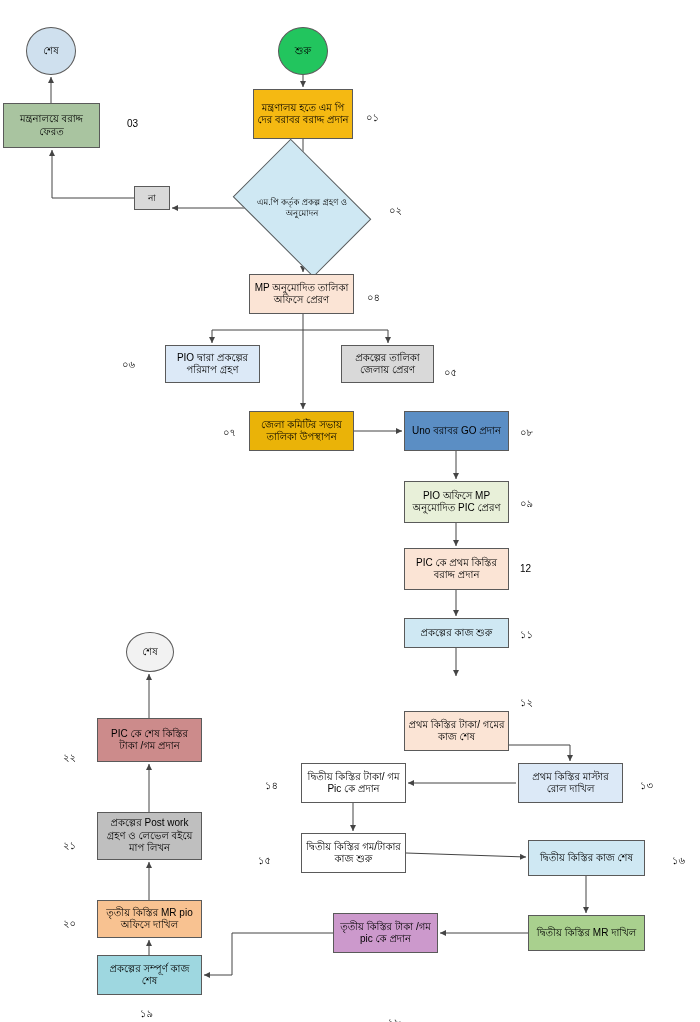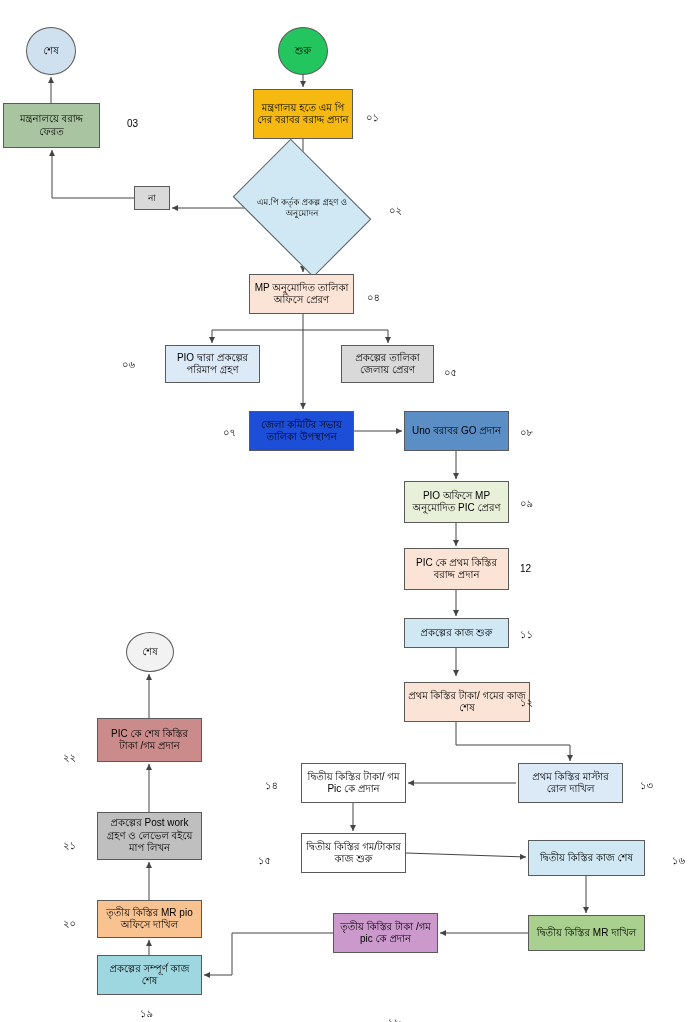--- a/index.html
+++ b/index.html
@@ -183,36 +183,36 @@
       </div>
       <div class="node" style="left: 249px; top: 274px; width: 105px; height: 40px; background: rgb(251, 228, 213);">
         <span>MP অনুমোদিত তালিকা অফিসে প্রেরণ</span>
       </div>
       <div class="node" style="left: 165px; top: 345px; width: 95px; height: 38px; background: rgb(220, 233, 247);">
         <span>PIO দ্বারা প্রকল্পের পরিমাপ গ্রহণ</span>
       </div>
       <div class="node" style="left: 341px; top: 345px; width: 93px; height: 38px; background: rgb(217, 217, 217);">
         <span>প্রকল্পের তালিকা জেলায় প্রেরণ</span>
       </div>
-      <div class="node" style="left: 249px; top: 411px; width: 105px; height: 40px; background: #1d4ed8;">
+      <div class="node" style="left: 249px; top: 411px; width: 105px; height: 40px; background: #eab308;">
         <span>জেলা কমিটির সভায় তালিকা উপস্থাপন</span>
       </div>
       <div class="node" style="left: 404px; top: 411px; width: 105px; height: 40px; background: rgb(91, 142, 196);">
         <span>Uno বরাবর GO প্রদান</span>
       </div>
       <div class="node" style="left: 404px; top: 481px; width: 105px; height: 42px; background: rgb(232, 240, 217);">
         <span>PIO অফিসে MP অনুমোদিত PIC  প্রেরণ</span>
       </div>
       <div class="node" style="left: 404px; top: 548px; width: 105px; height: 42px; background: rgb(251, 228, 213);">
         <span>PIC কে প্রথম কিস্তির বরাদ্দ প্রদান</span>
       </div>
       <div class="node" style="left: 404px; top: 618px; width: 105px; height: 30px; background: rgb(207, 232, 243);">
         <span>প্রকল্পের  কাজ শুরু</span>
       </div>
-      <div class="node" style="left: 404px; top: 682px; width: 126px; height: 40px; background: rgb(251, 228, 213);">
+      <div class="node" style="left: 404px; top: 711px; width: 105px; height: 40px; background: rgb(251, 228, 213);">
         <span>প্রথম কিস্তির টাকা/ গমের কাজ শেষ</span>
       </div>
       <div class="node" style="left: 518px; top: 763px; width: 105px; height: 40px; background: rgb(220, 233, 247);">
         <span>প্রথম কিস্তির মাস্টার রোল দাখিল</span>
       </div>
       <div class="node" style="left: 301px; top: 763px; width: 105px; height: 40px; background: rgb(255, 255, 255);">
         <span>দ্বিতীয় কিস্তির টাকা/ গম Pic কে প্রদান</span>
       </div>
       <div class="node" style="left: 301px; top: 833px; width: 105px; height: 40px; background: rgb(255, 255, 255);">
         <span>দ্বিতীয় কিস্তির গম/টাকার কাজ শুরু</span>

